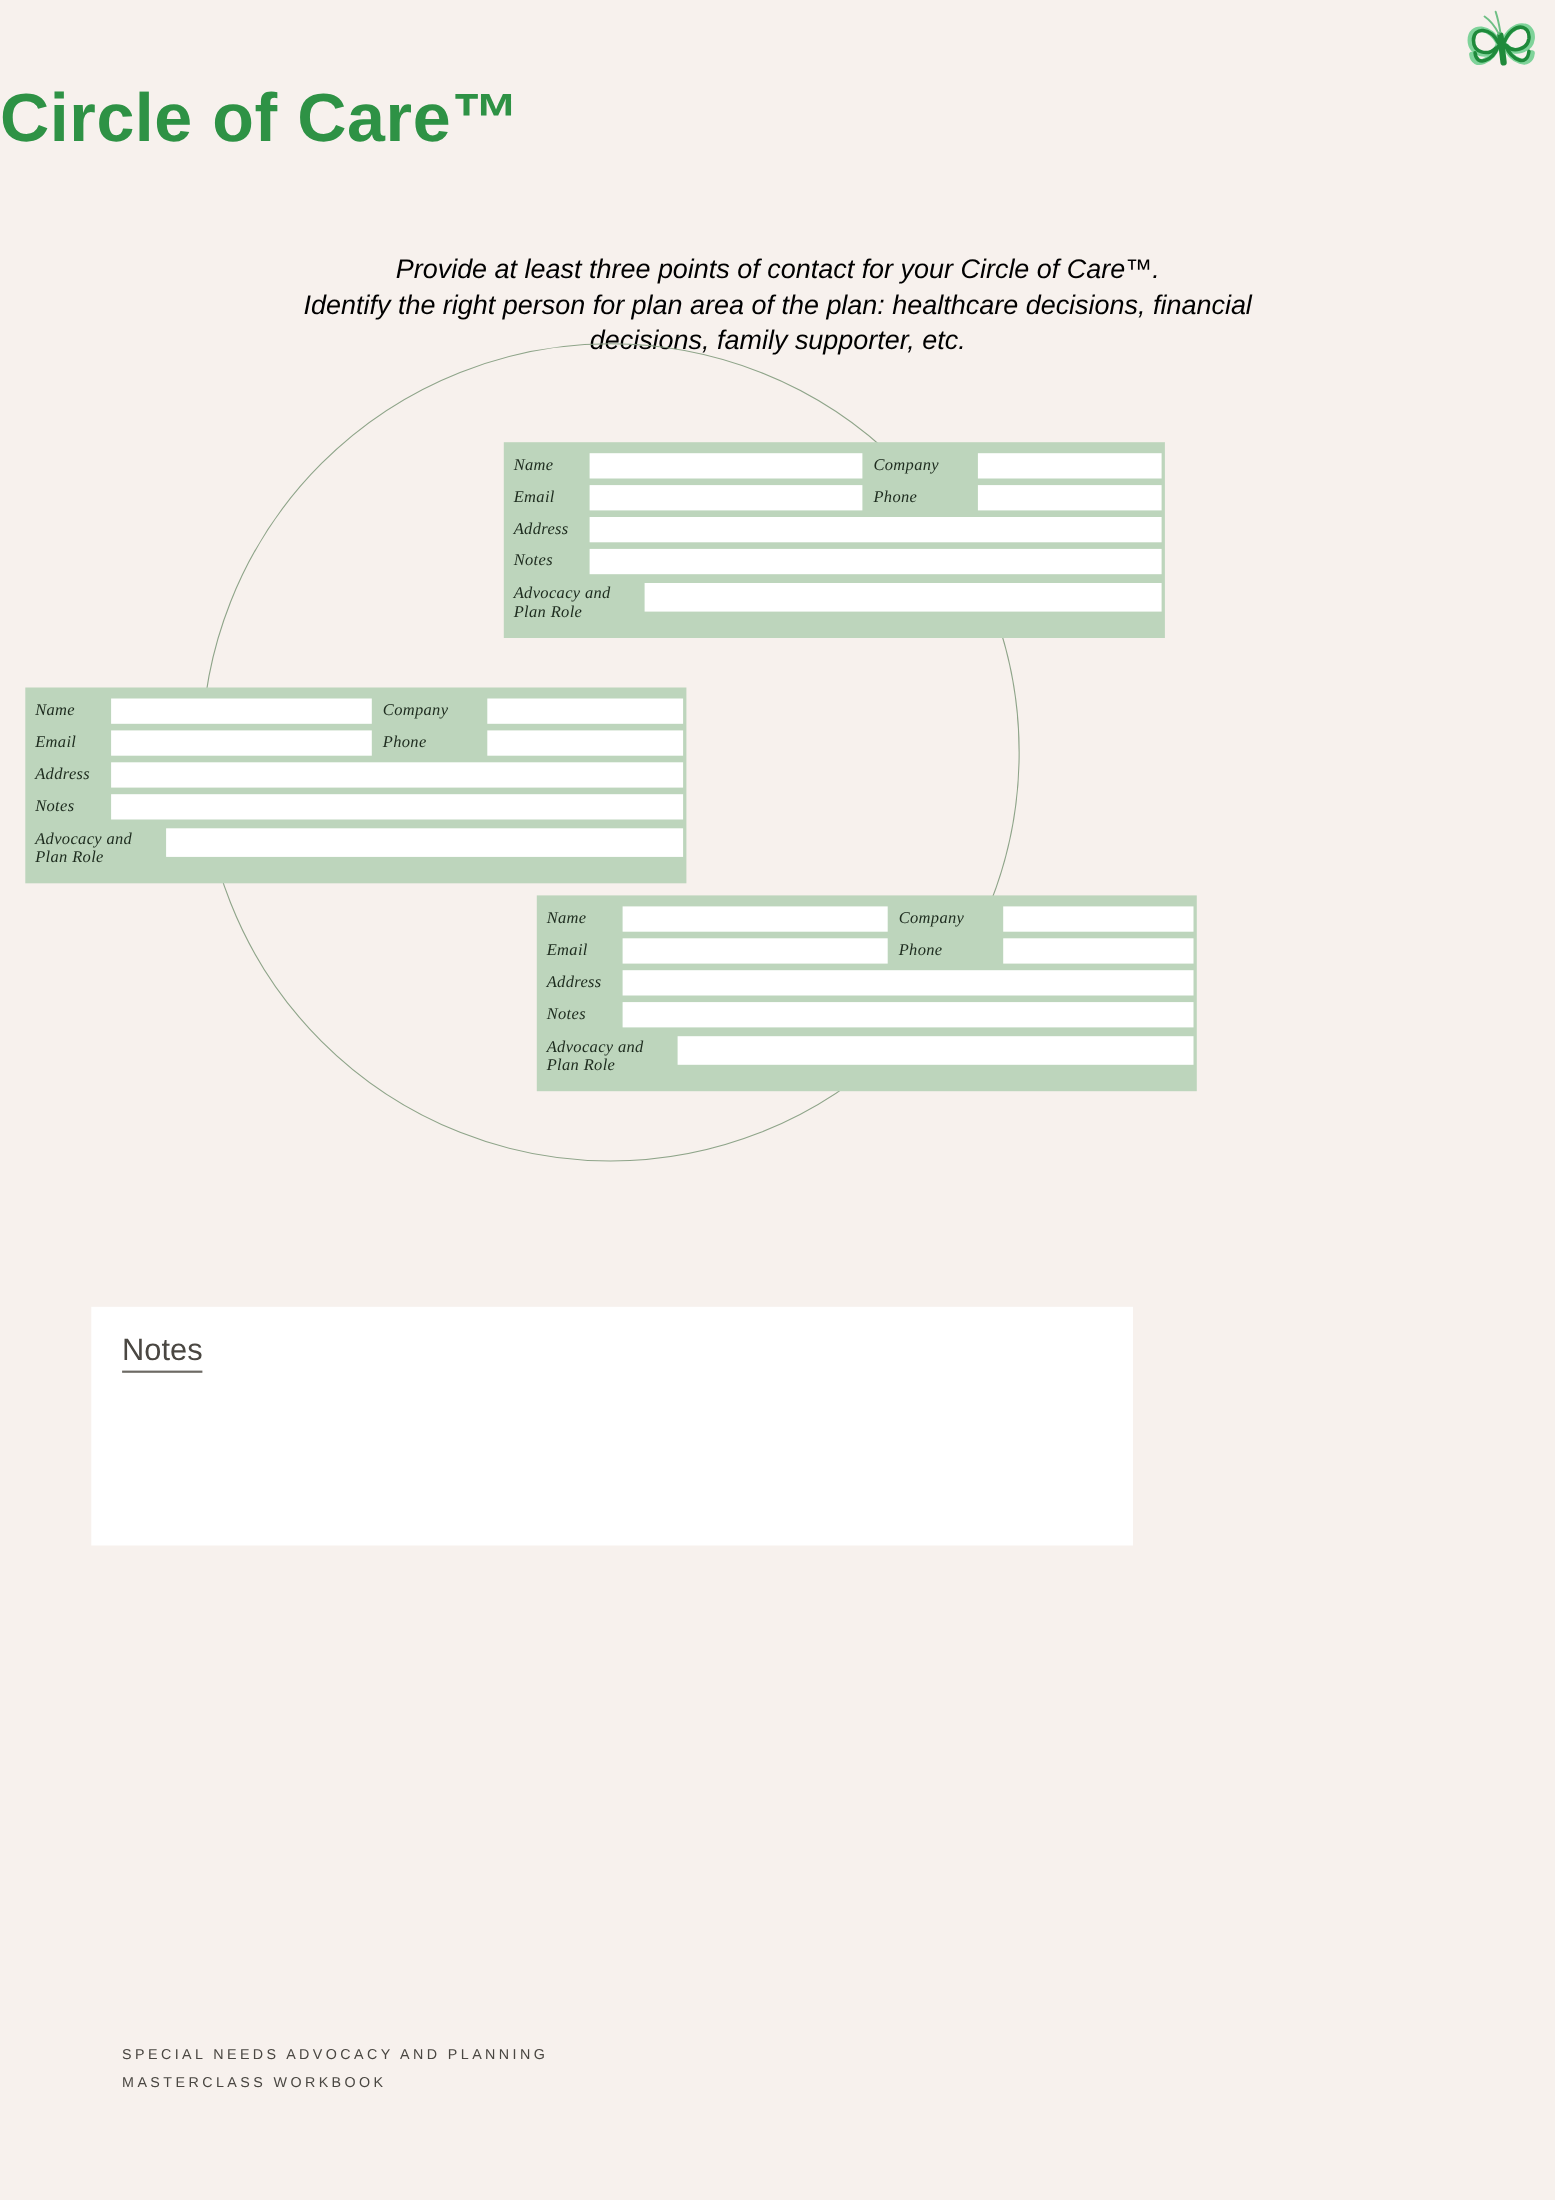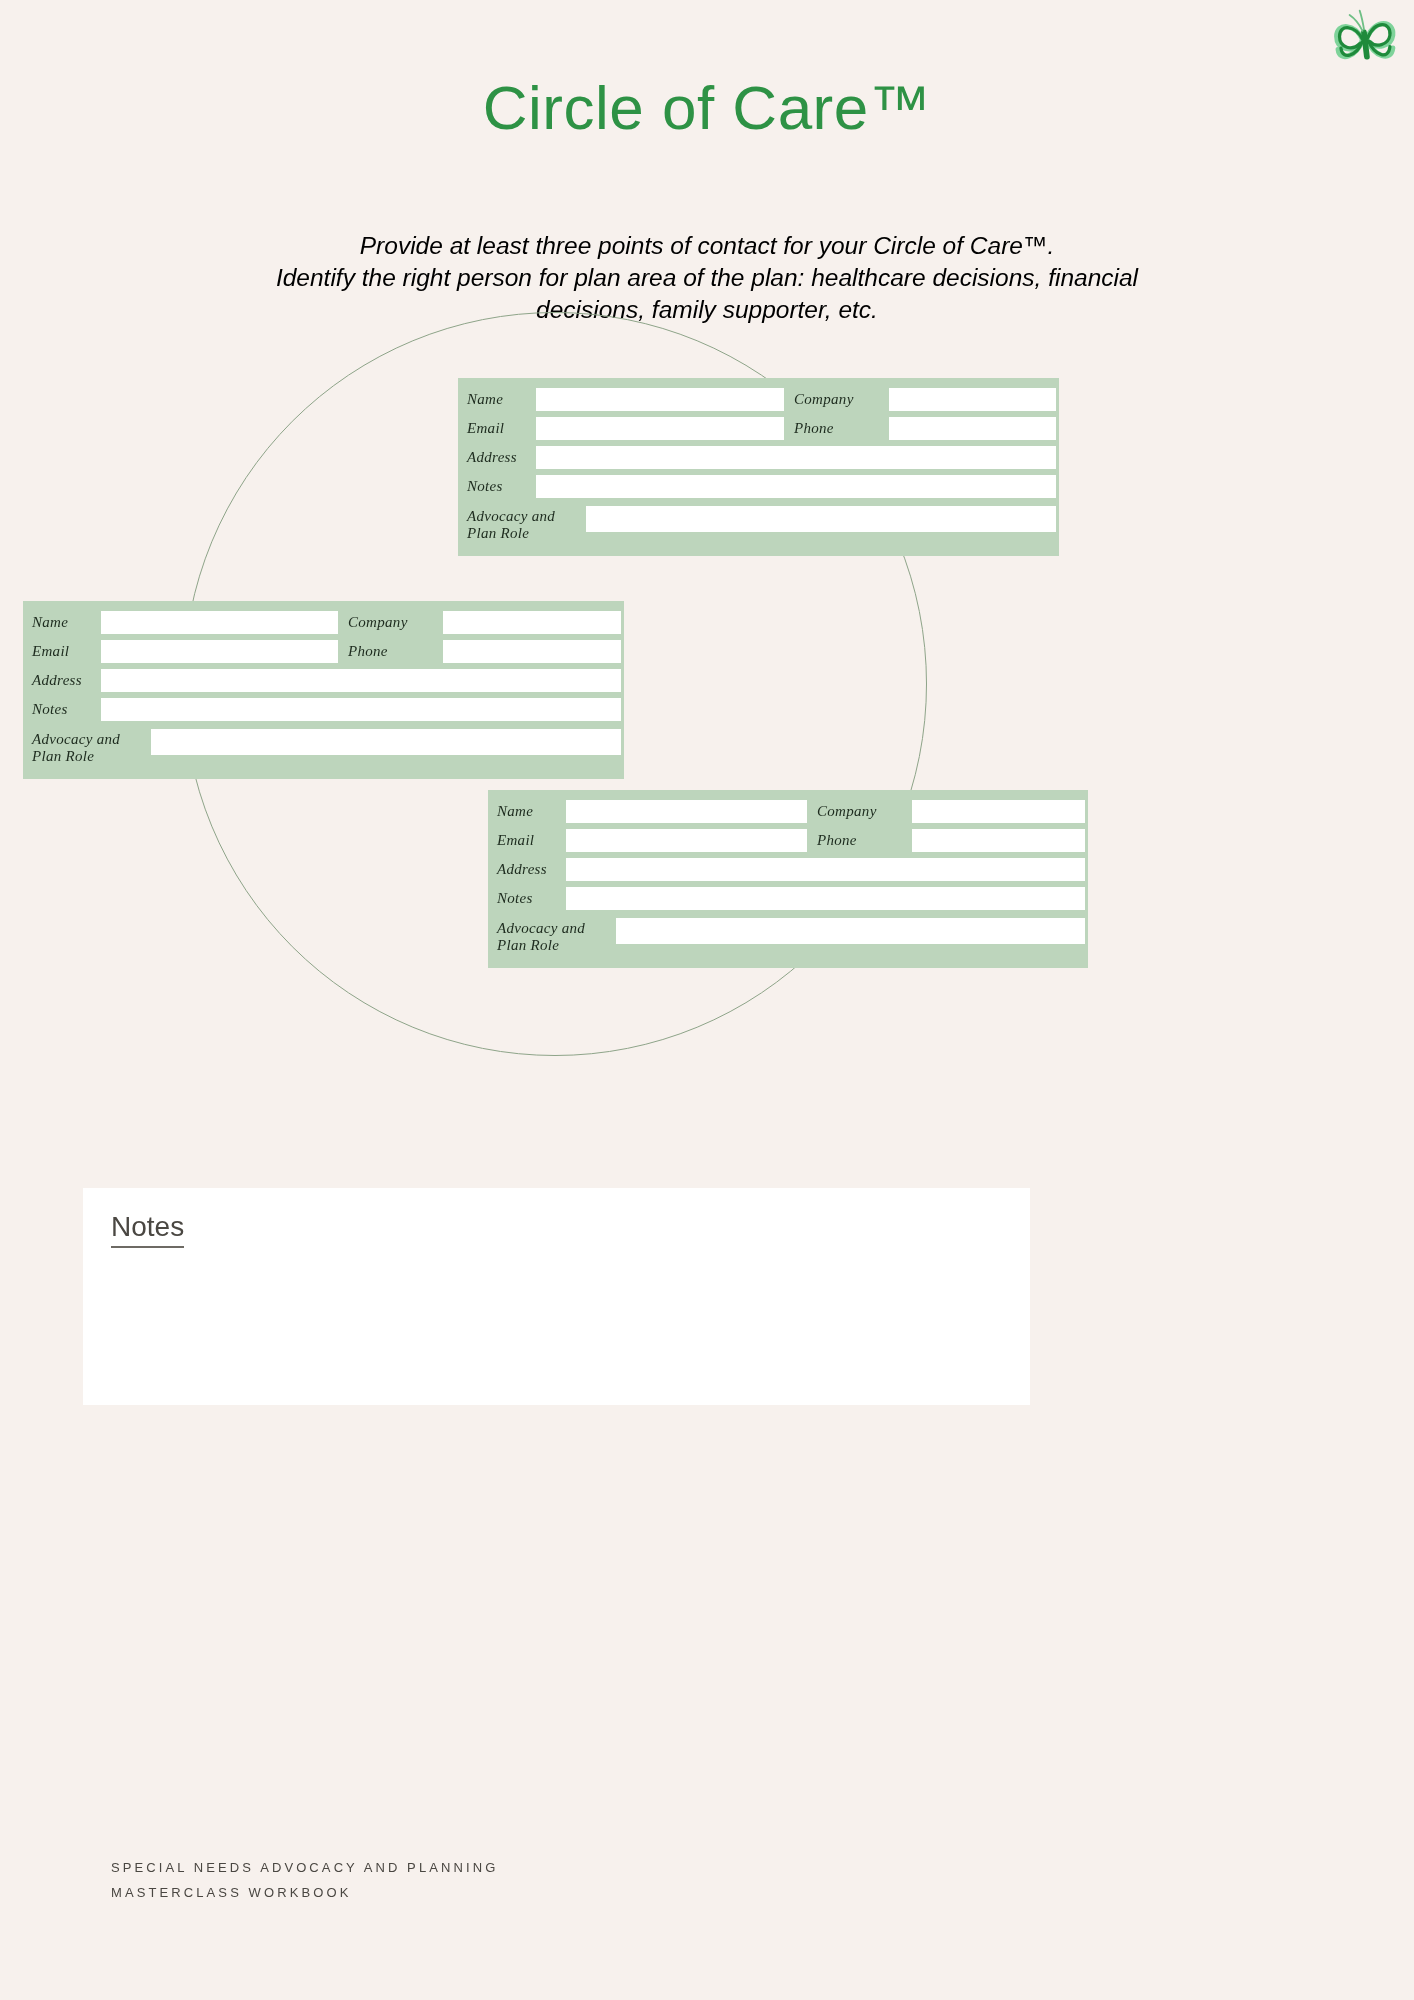--- a/index.html
+++ b/index.html
@@ -13,22 +13,21 @@
 
   
   .logo {
     position:absolute; top:2px; right:14px;
     width:72px; height:72px;
   }
 
   
   .title {
     position:absolute; top:72px; left:0; width:1414px;
-    text-align:center;
-    font-size:62px; font-weight:400; letter-spacing:0.5px;
+    font-size:62px; font-weight:700; letter-spacing:0.5px;
     color:#2e9245;
   }
   .subtitle {
     position:absolute; top:230px; left:127px; width:1160px;
     text-align:center;
     font-size:24.5px; line-height:32px; font-style:italic;
     color:#000000;
   }
 
   
@@ -39,20 +38,21 @@
     border:1px solid #8ea489;
     border-radius:50%;
     background:transparent;
   }
 
   
   .card {
     position:absolute;
     background:#bdd5bc;
     padding:10px 0 14px 0;
+    margin-top:24px;
   }
   .card.c1 { left:458px; top:378px; width:601px; }
   .card.c2 { left:23px;  top:601px; width:601px; }
   .card.c3 { left:488px; top:790px; width:600px; }
 
   .row { display:flex; align-items:center; margin-bottom:6px; }
   .row:last-child { margin-bottom:0; }
 
   .lab {
     font-family:"Liberation Serif", serif;

